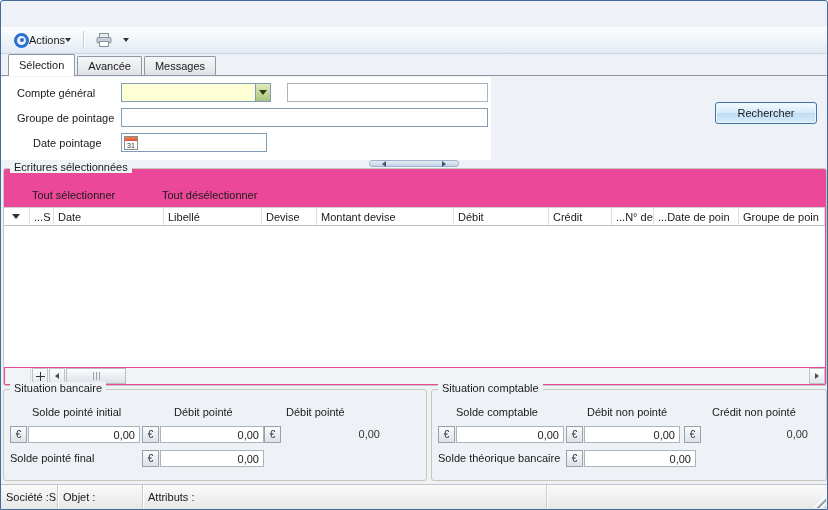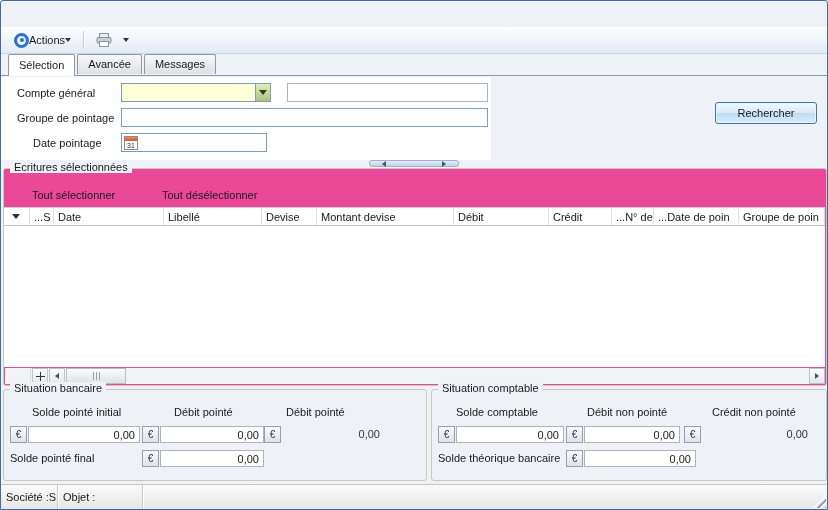--- a/index.html
+++ b/index.html
@@ -32,21 +32,21 @@
     display:flex; align-items:center; padding:0 6px; }
   .tool-btn { display:flex; align-items:center; height:22px; padding:0 6px; border:1px solid transparent; border-radius:2px; }
   .icon-target { position:relative; width:15px; height:15px; border:3px solid #2e6fd0; border-radius:50%;
     background:#eaf2ff; display:flex; align-items:center; justify-content:center; }
   .icon-target span { width:4px; height:4px; background:#2e6fd0; border-radius:50%; }
   .tri-down { width:0; height:0; border-left:3px solid transparent; border-right:3px solid transparent; border-top:4px solid #333; }
   .tool-sep { width:1px; height:18px; background:#c3ccd7; margin:0 5px; box-shadow:1px 0 0 #fff; }
   .split-arrow { display:flex; align-items:center; justify-content:center; width:13px; height:22px; }
 
   
-  .tabs { position:absolute; top:53px; left:0; right:0; height:22px; display:flex; align-items:flex-start; padding-left:7px; }
+  .tabs { position:absolute; top:53px; left:0; right:0; height:22px; display:flex; align-items:flex-end; padding-left:7px; }
   .tab { height:20px; padding:3px 10px 0; margin-right:2px; border:1px solid #8e97a3; border-bottom:none;
     border-radius:2px 2px 0 0; background:linear-gradient(#f6f7f8,#dee1e5); white-space:nowrap; }
   .tab.active { height:22px; background:#fff; position:relative; z-index:3; padding-top:4px; }
 
   
   .panel { position:absolute; top:74px; left:0; right:0; height:84px; background:#eef2f7; border-top:1px solid #8e97a3; }
   .panel-white { position:absolute; top:1px; left:0; width:490px; height:83px; background:#fff; }
   .f-label { position:absolute; left:16px; height:16px; line-height:16px; }
   .field { position:absolute; height:19px; border:1px solid #7f9db9; background:#fff; }
   input.raw { width:100%; height:100%; border:none; outline:none; background:transparent; font:inherit; padding:0 3px; }
@@ -258,17 +258,18 @@
     <div class="val-plain" style="left:270px; top:36px; width:112px;">0,00</div>
 
     <div class="lab" style="left:6px; top:62px;">Solde théorique bancaire</div>
     <div class="eur-btn" style="left:134px; top:60px;">€</div>
     <div class="val-field" style="left:152px; top:60px; width:112px;">0,00</div>
   </div>
 
   <div class="statusbar">
     <div class="sb-sec" style="width:57px;">Société :S1</div>
     <div class="sb-sec" style="width:85px;">Objet :</div>
+    <div class="sb-sec" style="width:404px;">Attributs :</div>
     <div class="sb-sec" style="flex:1; border-right:none; box-shadow:none;"></div>
     <div class="sb-grip"></div>
   </div>
 
 </div>
 
 </body></html>

